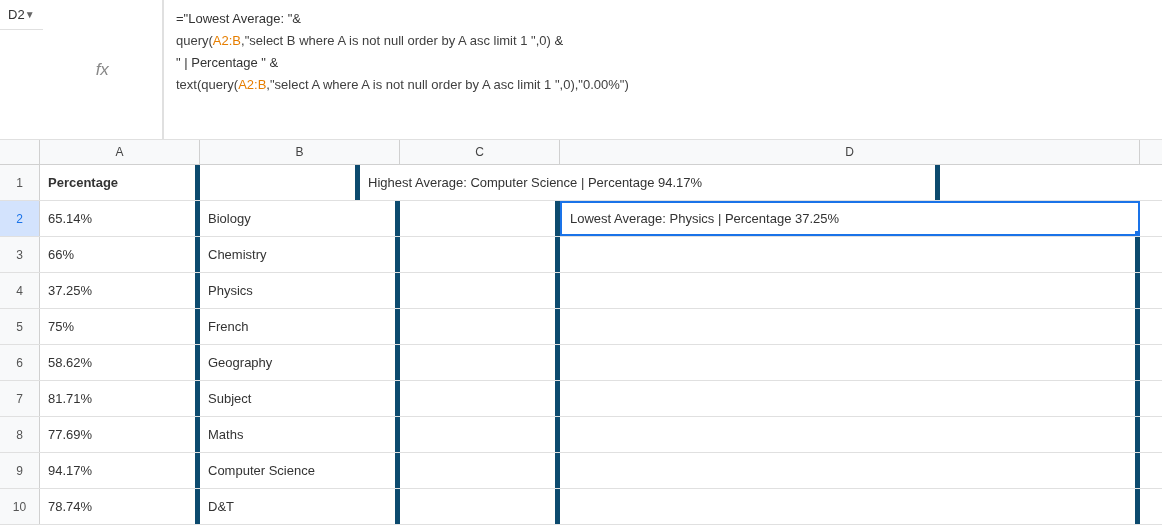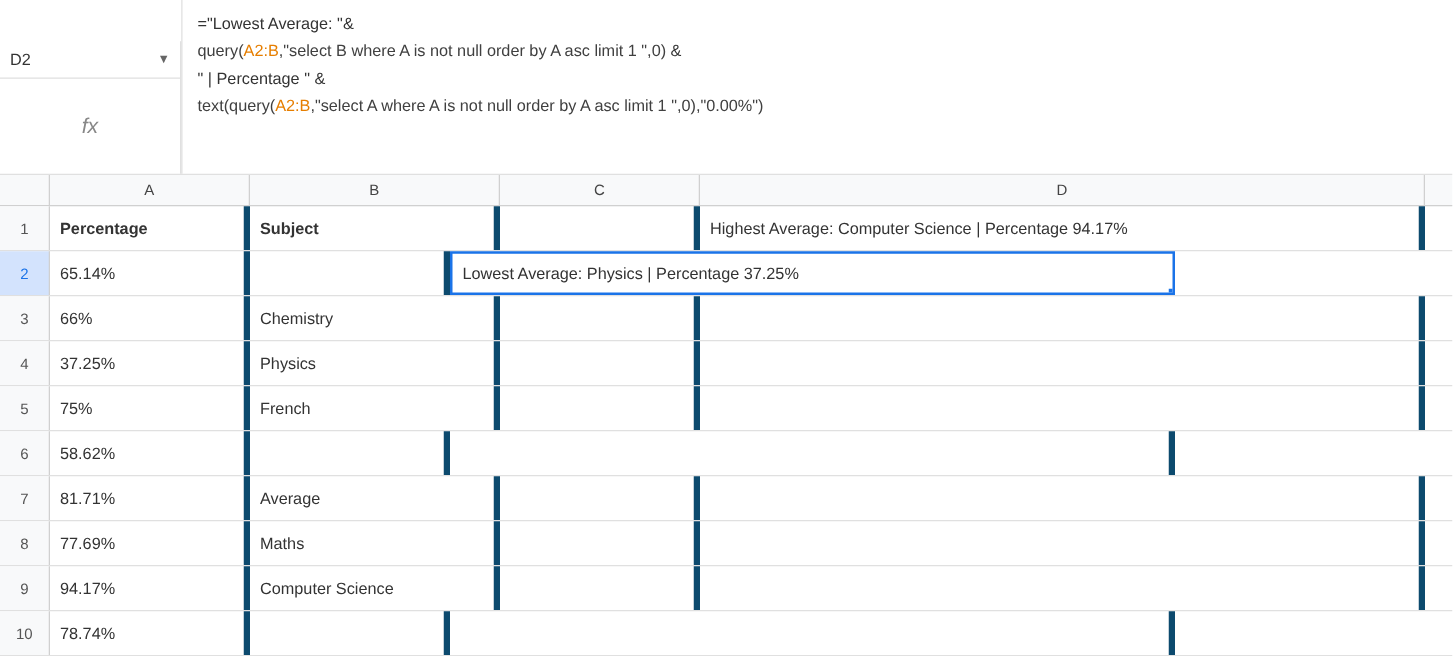--- a/index.html
+++ b/index.html
@@ -16,25 +16,24 @@
     
     .formula-bar {
       display: flex;
       align-items: stretch;
       border-bottom: 1px solid #e0e0e0;
       height: 140px;
       background: #fff;
     }
 
     .name-box-area {
-      width: 145px;
-      display: flex;
-      flex-direction: column;
+      width: 163px;
+      display: flex;
+      flex-direction: row;
       border-right: 1px solid #e0e0e0;
-      margin-top: 33px;
     }
 
     .name-box {
       display: flex;
       align-items: center;
       padding: 4px 8px;
       border-bottom: 1px solid #e0e0e0;
       height: 30px;
       font-size: 13px;
       color: #333;
@@ -201,27 +200,27 @@
     <div class="col-header col-a">A</div>
     <div class="col-header col-b">B</div>
     <div class="col-header col-c">C</div>
     <div class="col-header col-d">D</div>
   </div>
 
   <div id="grid-body">
       <div class="grid-row">
         <div class="row-num">1</div>
         <div class="cell cell-a cell-bold">Percentage</div>
-        <div class="cell cell-b cell-bold">Subject</div>
         <div class="cell cell-c"></div>
         <div class="cell cell-d">Highest Average: Computer Science | Percentage 94.17%</div>
       </div>
       <div class="grid-row">
         <div class="row-num selected">2</div>
         <div class="cell cell-a">65.14%</div>
+        <div class="cell cell-b">Biology</div>
         <div class="cell cell-c"></div>
         <div class="cell cell-d cell-d2">Lowest Average: Physics | Percentage 37.25%</div>
       </div>
       <div class="grid-row">
         <div class="row-num">3</div>
         <div class="cell cell-a">66%</div>
         <div class="cell cell-b">Chemistry</div>
         <div class="cell cell-c"></div>
         <div class="cell cell-d"></div>
       </div>
@@ -235,44 +234,46 @@
       <div class="grid-row">
         <div class="row-num">5</div>
         <div class="cell cell-a">75%</div>
         <div class="cell cell-b">French</div>
         <div class="cell cell-c"></div>
         <div class="cell cell-d"></div>
       </div>
       <div class="grid-row">
         <div class="row-num">6</div>
         <div class="cell cell-a">58.62%</div>
+        <div class="cell cell-b">Geography</div>
         <div class="cell cell-c"></div>
         <div class="cell cell-d"></div>
       </div>
       <div class="grid-row">
         <div class="row-num">7</div>
         <div class="cell cell-a">81.71%</div>
-        <div class="cell cell-b">Average</div>
+        <div class="cell cell-b">Subject</div>
         <div class="cell cell-c"></div>
         <div class="cell cell-d"></div>
       </div>
       <div class="grid-row">
         <div class="row-num">8</div>
         <div class="cell cell-a">77.69%</div>
         <div class="cell cell-b">Maths</div>
         <div class="cell cell-c"></div>
         <div class="cell cell-d"></div>
       </div>
       <div class="grid-row">
         <div class="row-num">9</div>
         <div class="cell cell-a">94.17%</div>
         <div class="cell cell-b">Computer Science</div>
         <div class="cell cell-c"></div>
         <div class="cell cell-d"></div>
       </div>
       <div class="grid-row">
         <div class="row-num">10</div>
         <div class="cell cell-a">78.74%</div>
+        <div class="cell cell-b">D&amp;T</div>
         <div class="cell cell-c"></div>
         <div class="cell cell-d"></div>
       </div>
     </div>
 </div>
 
 </body></html>

